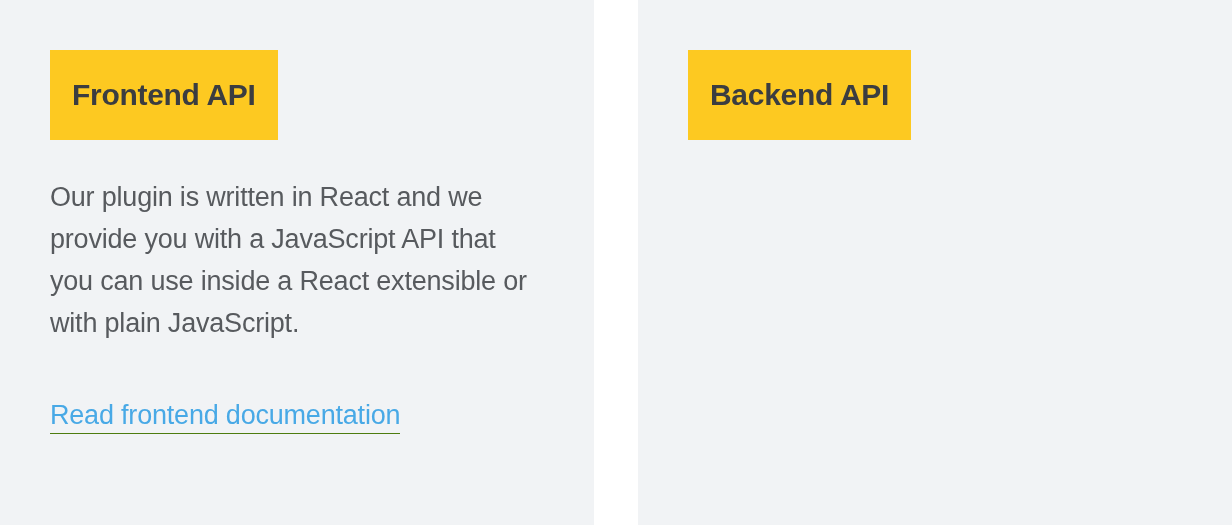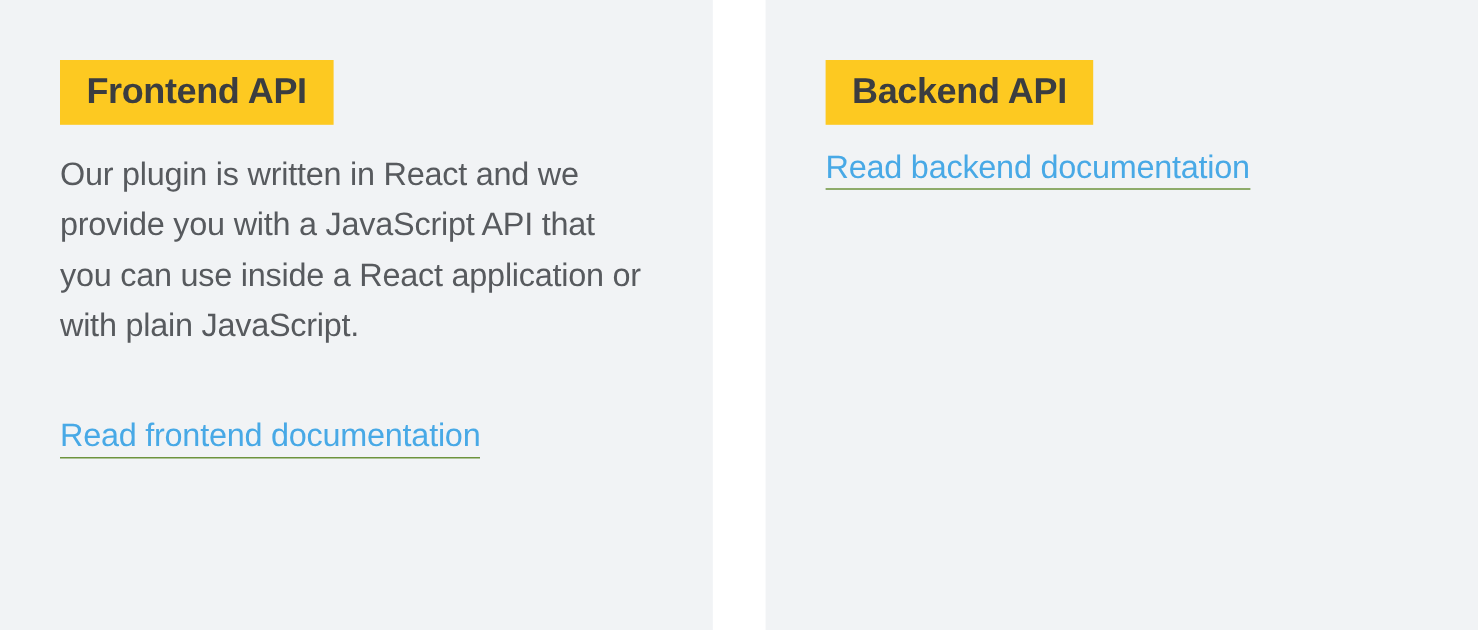--- a/index.html
+++ b/index.html
@@ -22,22 +22,22 @@
       display: flex;
       flex-direction: column;
     }
     .card-title {
       display: inline-block;
       align-self: flex-start;
       background: #fdc921;
       color: #3b3d40;
       font-size: 30px;
       font-weight: 700;
-      padding: 10px 22px;
-      margin-bottom: 20px;
+      padding: 28px 22px;
+      margin-bottom: 36px;
       letter-spacing: -0.3px;
     }
     .card-body {
       color: #575a5e;
       font-size: 27px;
       line-height: 1.56;
       font-weight: 400;
       margin-bottom: 56px;
       letter-spacing: -0.2px;
     }
@@ -51,20 +51,19 @@
       padding-bottom: 2px;
       cursor: pointer;
       letter-spacing: -0.2px;
     }
   </style>
 </head>
 <body>
 
 <div class="card">
   <h2 class="card-title">Frontend API</h2>
-  <p class="card-body">Our plugin is written in React and we provide you with a JavaScript API that you can use inside a React application or with plain JavaScript.</p>
+  <p class="card-body">Our plugin is written in React and we provide you with a JavaScript API that you can use inside a React extensible or with plain JavaScript.</p>
   <a class="card-link">Read frontend documentation</a>
 </div>
 
 <div class="card">
   <h2 class="card-title">Backend API</h2>
-  <a class="card-link">Read backend documentation</a>
 </div>
 
 </body></html>

